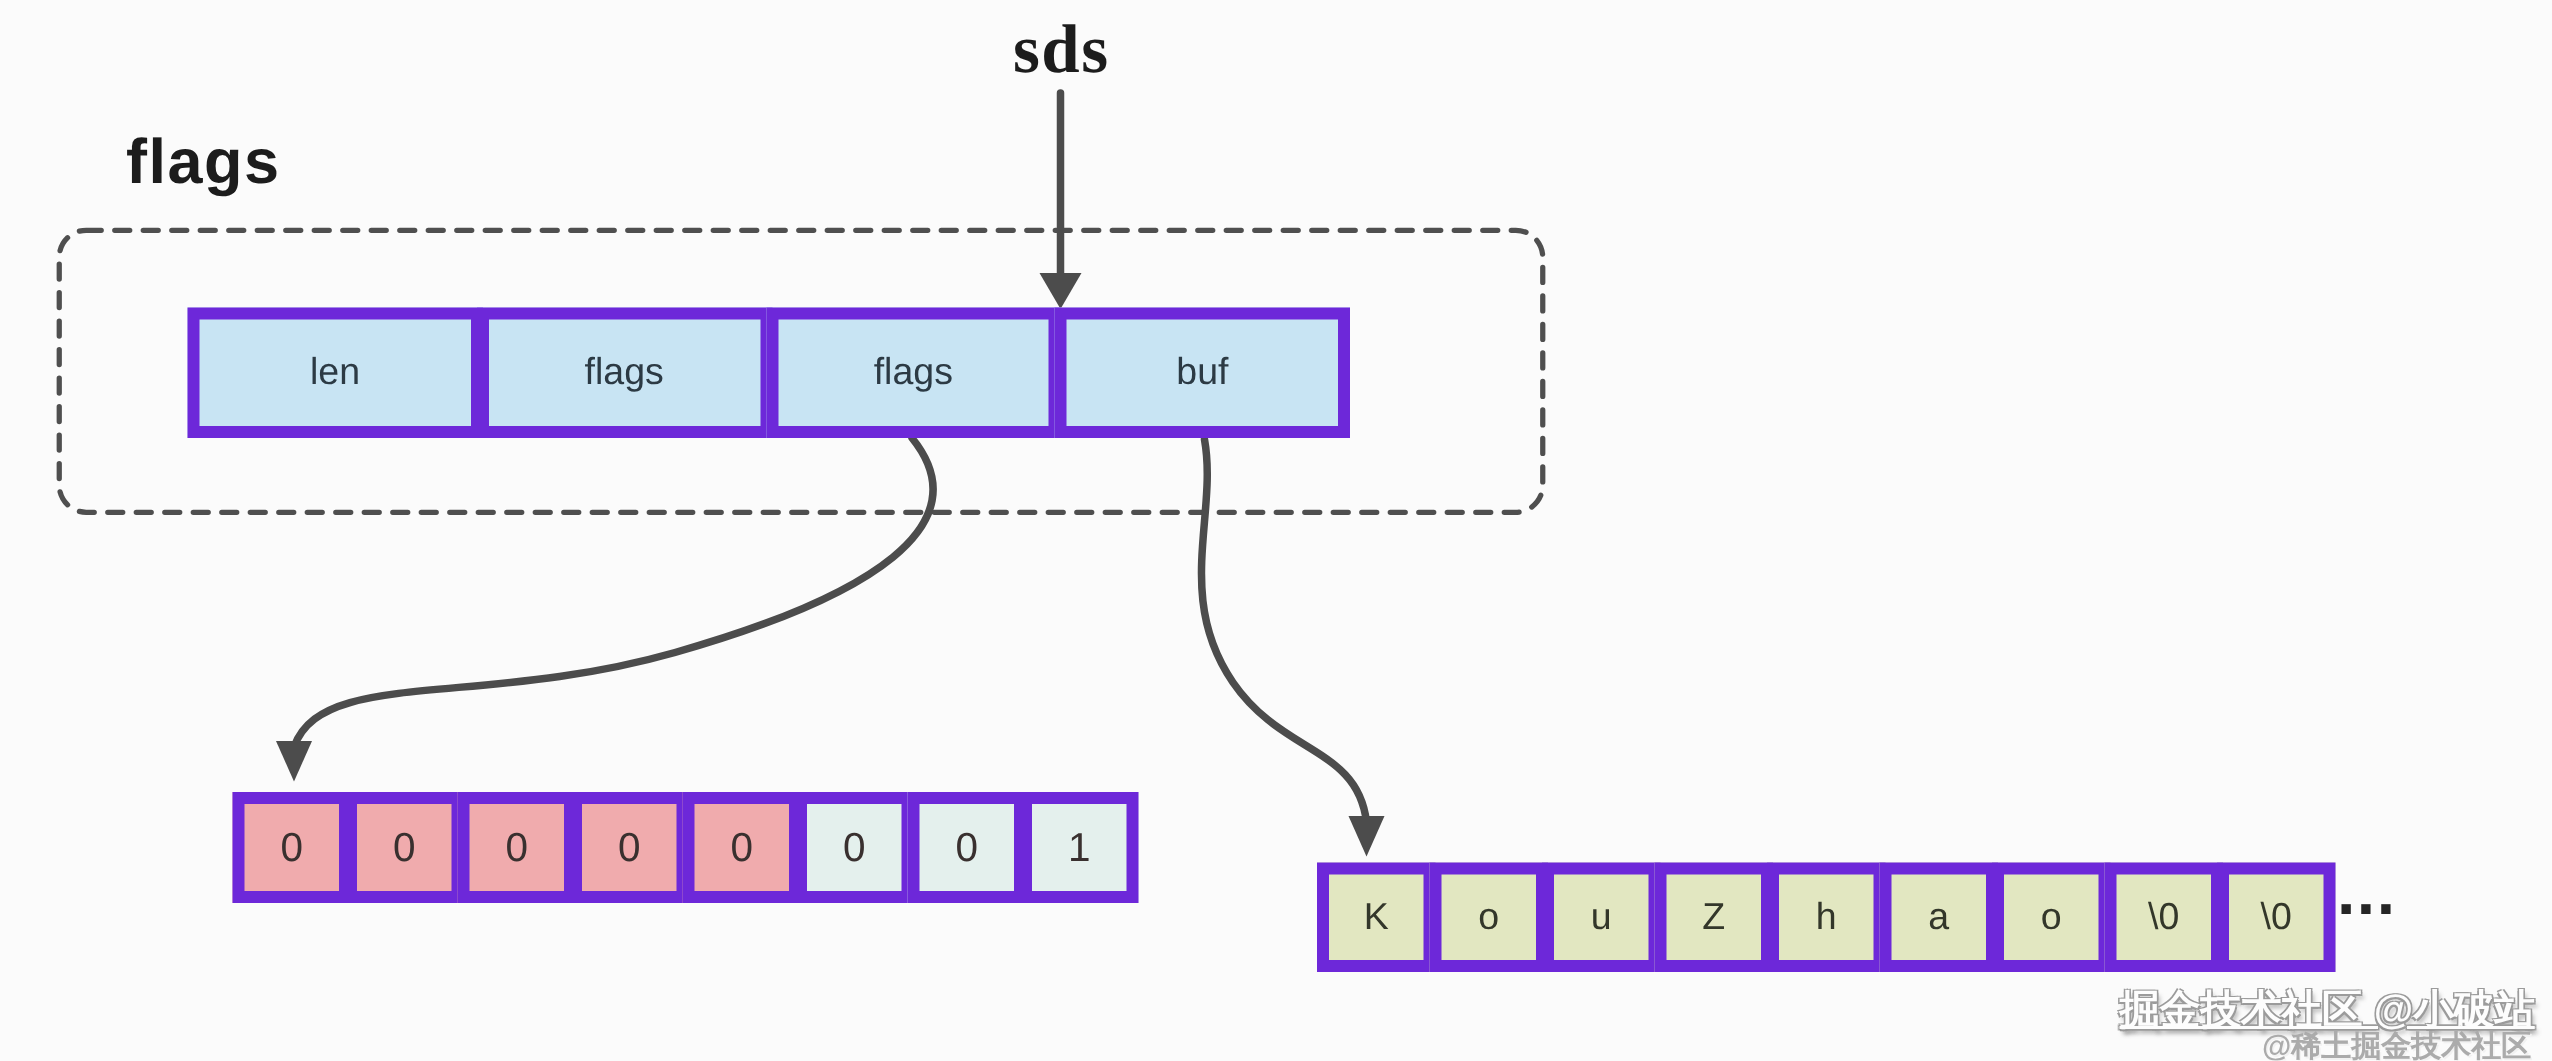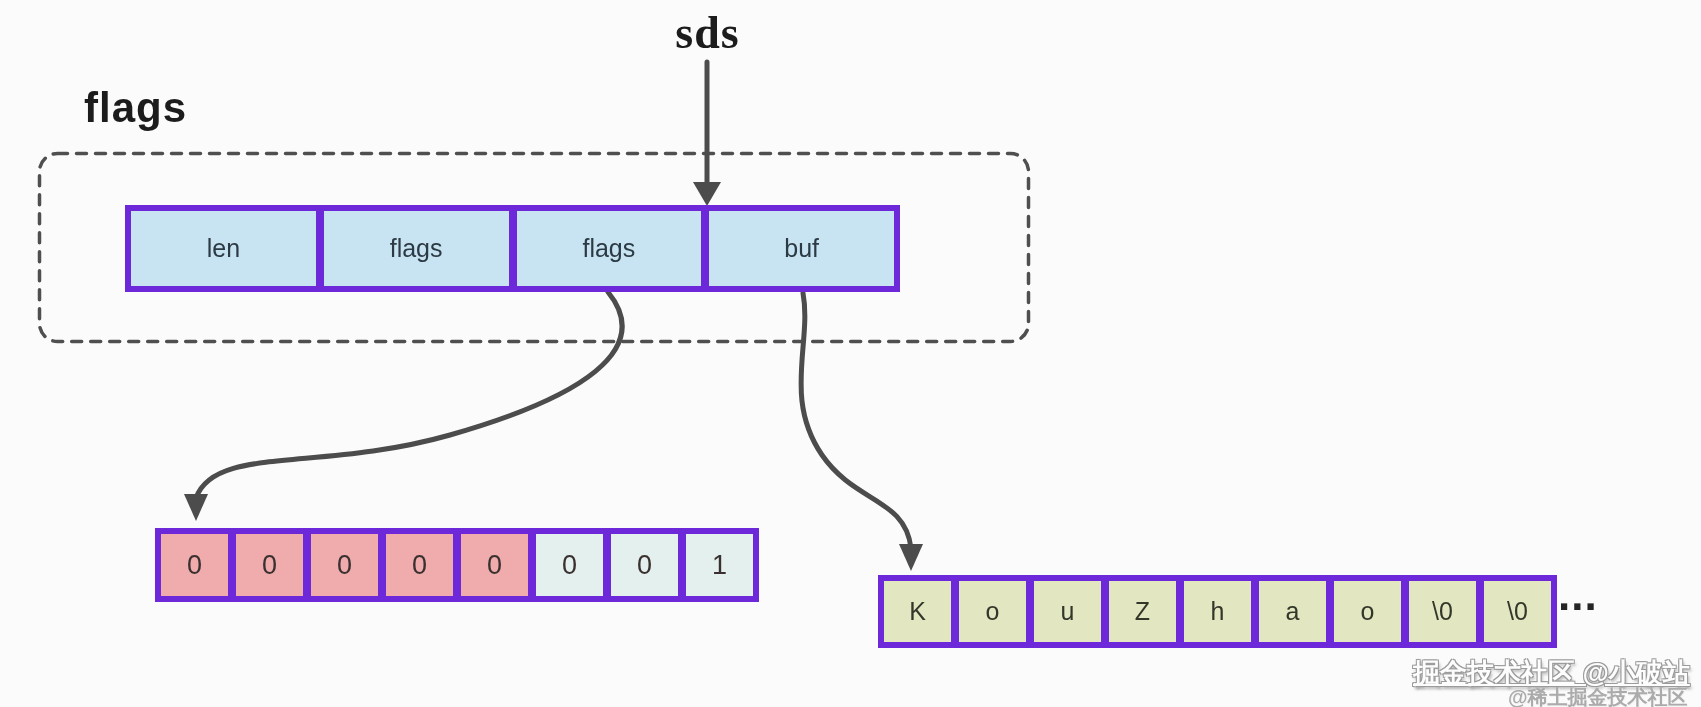--- a/index.html
+++ b/index.html
@@ -35,21 +35,21 @@
     position: absolute;
     left: 84px; top: 84px;
     font-size: 42px;
     font-weight: 800;
     color: #1c1c1c;
     letter-spacing: 1px;
   }
   .row { position: absolute; display: flex; }
   .cell {
     box-sizing: border-box;
-    border: 6px solid #6d28d9;
+    border: 8px solid #6d28d9;
     display: flex;
     align-items: center;
     justify-content: center;
     color: #2e3137;
   }
   .cell + .cell { margin-left: -4px; }
 
   .header-row {
     left: 125px; top: 205px;
     width: 775px; height: 87px;

